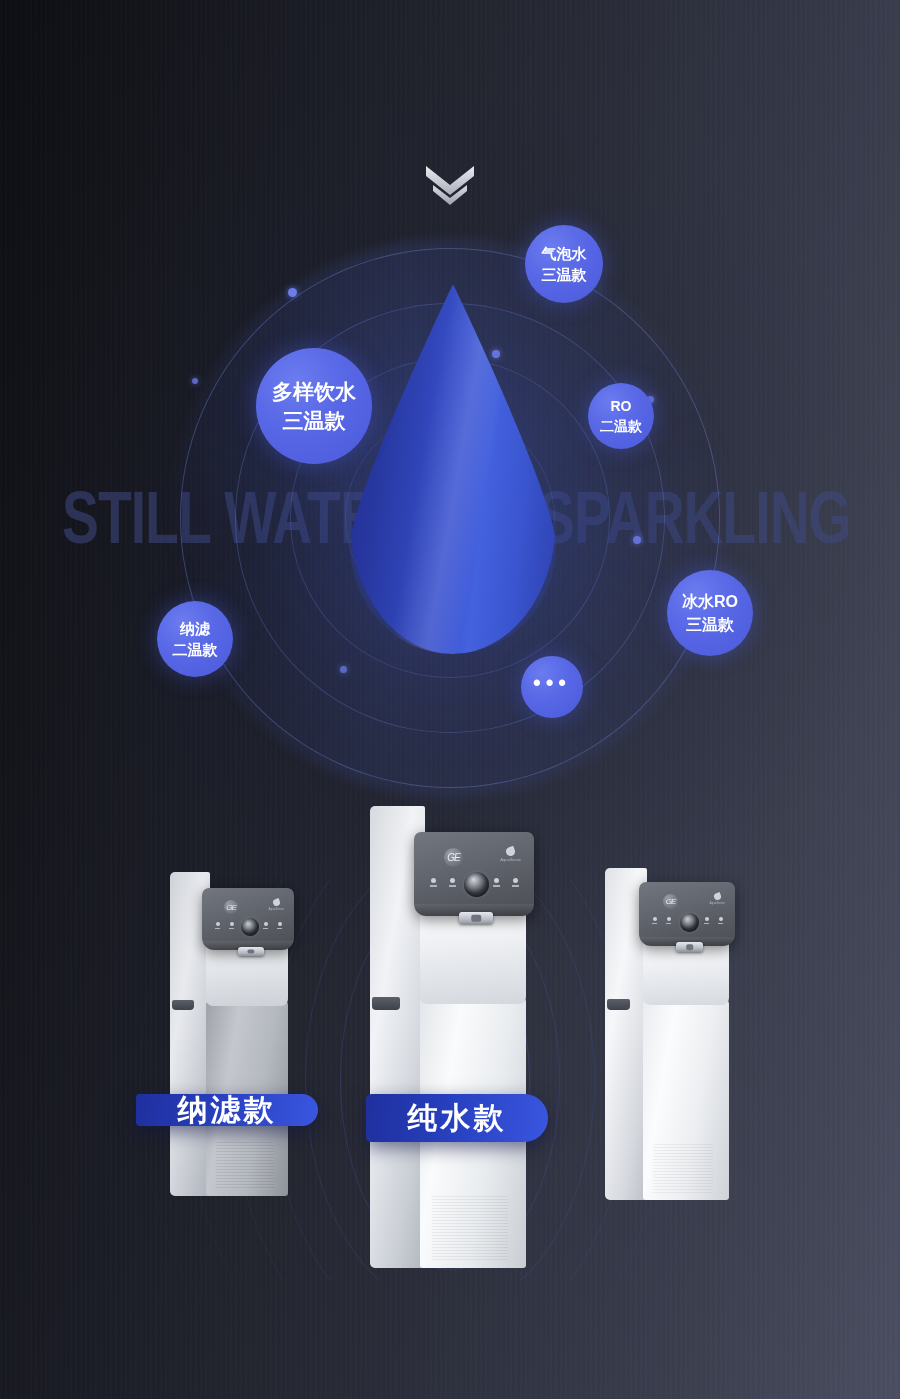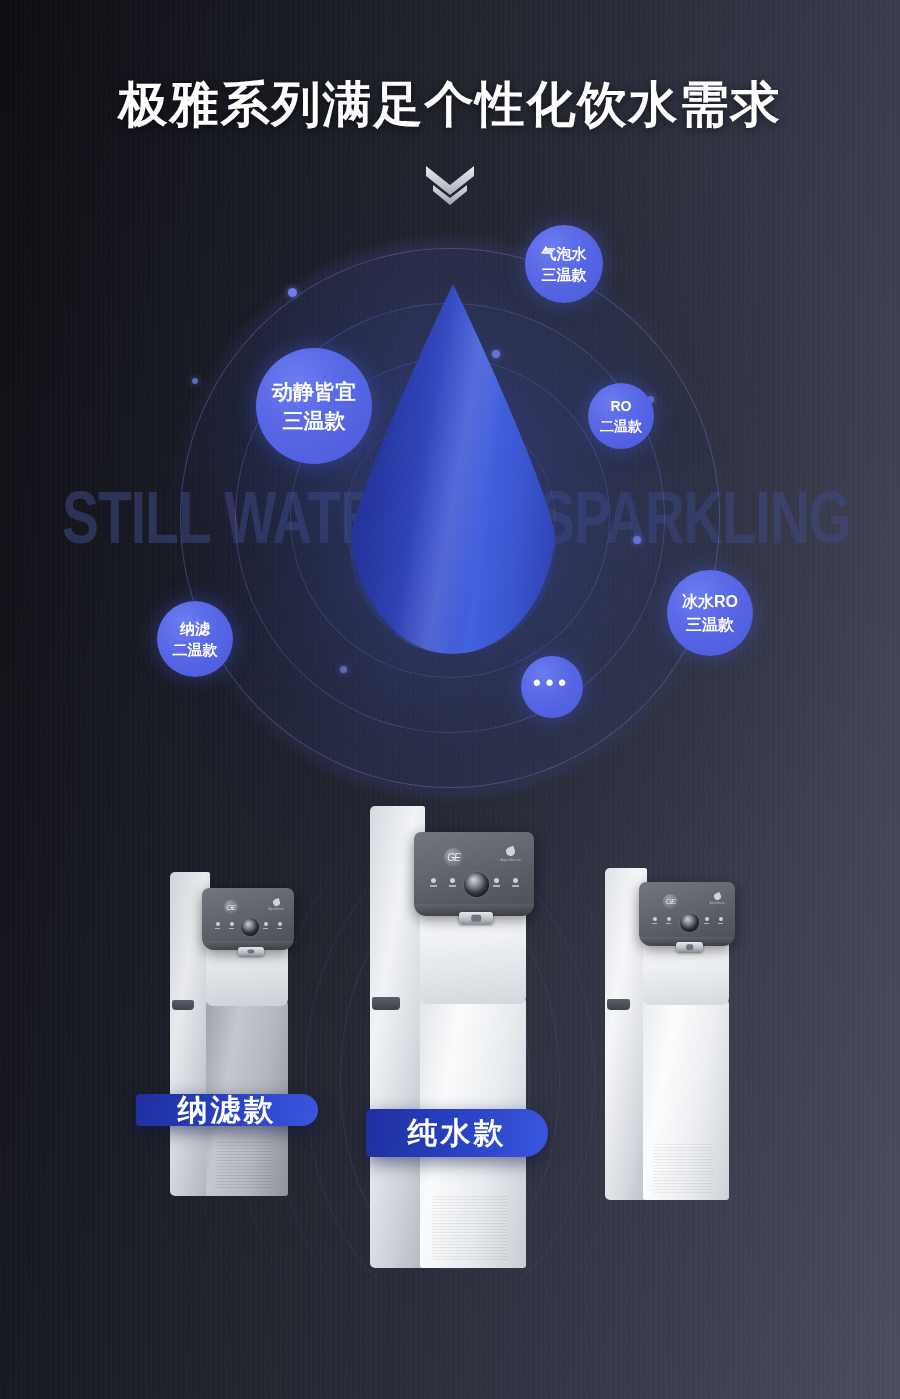--- a/index.html
+++ b/index.html
@@ -263,32 +263,31 @@
   .pill {
     position: absolute;
     display: flex; align-items: center; justify-content: center;
     color: #ffffff;
     font-weight: bold;
     background: linear-gradient(96deg, #1f2f9e 0%, #2740bf 46%, #3a56e0 100%);
     box-shadow: 0 6px 18px rgba(14,22,70,0.55);
     white-space: nowrap;
   }
   .pill.l { border-radius: 6px 26px 26px 6px; }
-  .pill.c { border-radius: 6px 26px 26px 6px; margin-top: 15px; }
+  .pill.c { border-radius: 6px 26px 26px 6px; }
   .pill.r { border-radius: 6px 26px 26px 6px; }
 </style>
 </head>
 <body>
 
 <div id="stage">
 
   <div class="bands"></div>
   <div class="vignette"></div>
 
-  <div class="headline">极雅系列满足个性化饮水需求</div>
 
   <div class="chev-wrap">
     <svg class="chev" width="56" height="44" viewBox="0 0 56 44">
       <defs>
         <linearGradient id="cg" x1="0" y1="0" x2="0" y2="1">
           <stop offset="0%" stop-color="#e9ebf0"></stop>
           <stop offset="100%" stop-color="#a9aeba"></stop>
         </linearGradient>
       </defs>
       <path d="M4 3 L28 22 L52 3 L52 13 L28 32 L4 13 Z" fill="url(#cg)"></path>
@@ -318,21 +317,21 @@
 
   <div class="droplet"></div>
   <div class="droplet-gloss"></div>
 
   <div class="bubble" style="left:525px; top:225px; width:78px; height:78px; font-size:15px; line-height:19px;">
     <span class="l1">气泡水</span>
     <span class="l2">三温款</span>
   </div>
 
   <div class="bubble" style="left:256px; top:348px; width:116px; height:116px; font-size:21px; line-height:27px;">
-    <span class="l1">动静皆宜</span>
+    <span class="l1">多样饮水</span>
     <span class="l2">三温款</span>
   </div>
 
   <div class="bubble" style="left:588px; top:383px; width:66px; height:66px; font-size:14px; line-height:18px;">
     <span class="l1">RO</span>
     <span class="l2">二温款</span>
   </div>
 
   <div class="bubble" style="left:157px; top:601px; width:76px; height:76px; font-size:15px; line-height:19px;">
     <span class="l1">纳滤</span>

